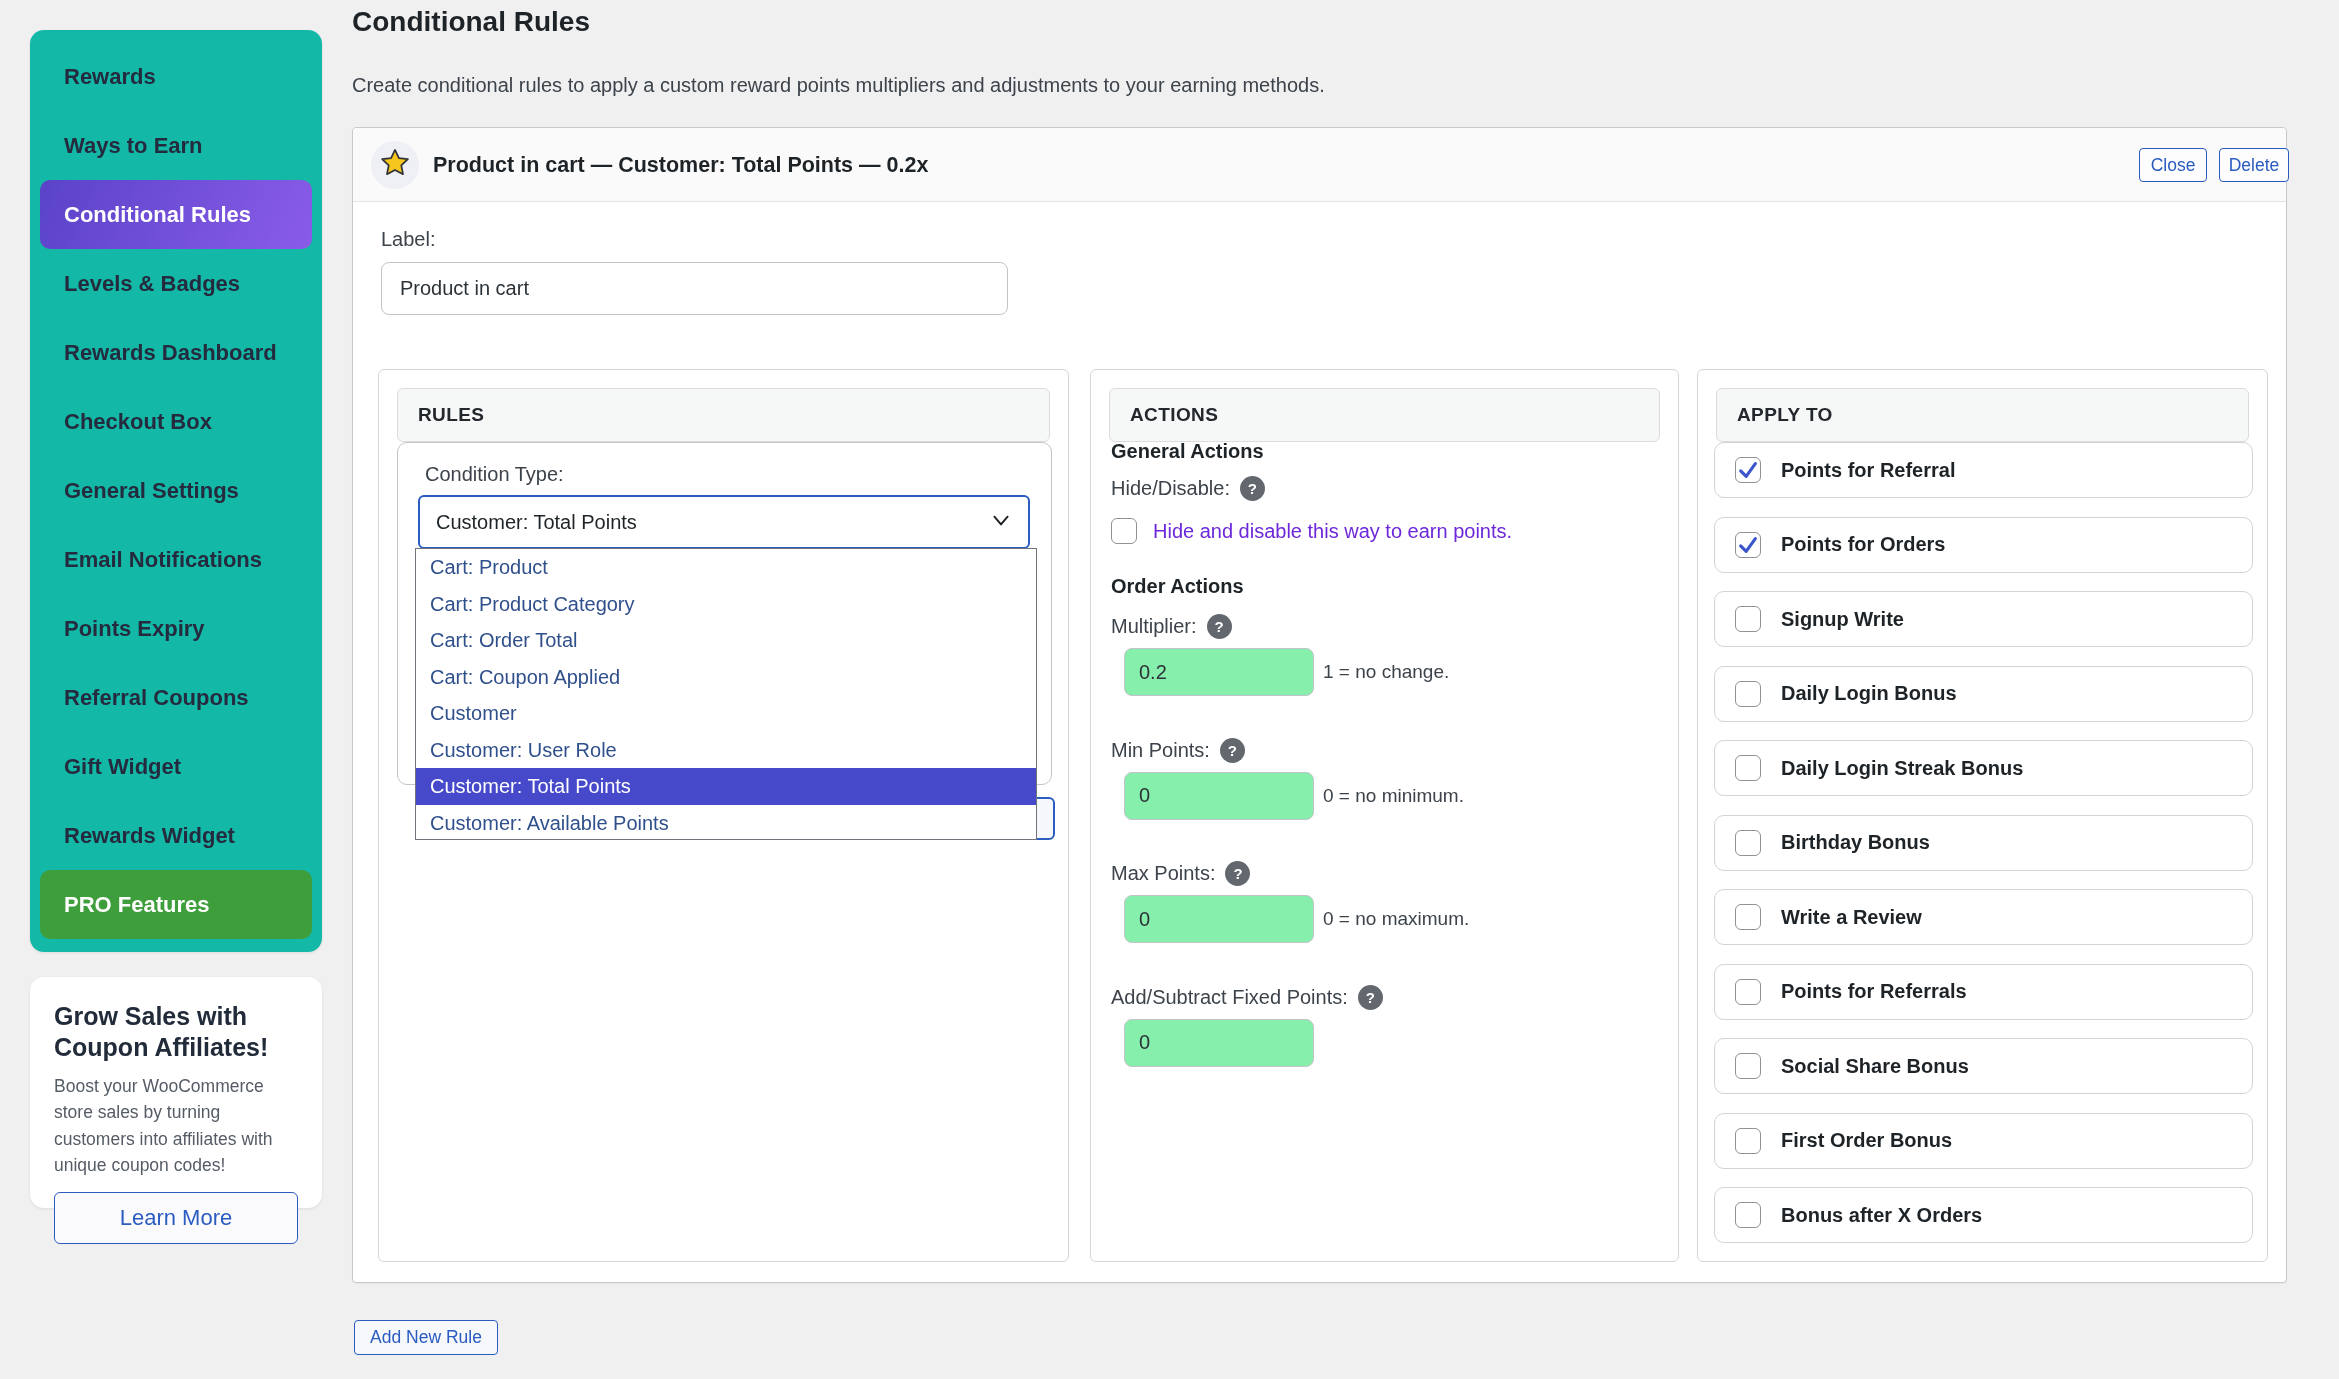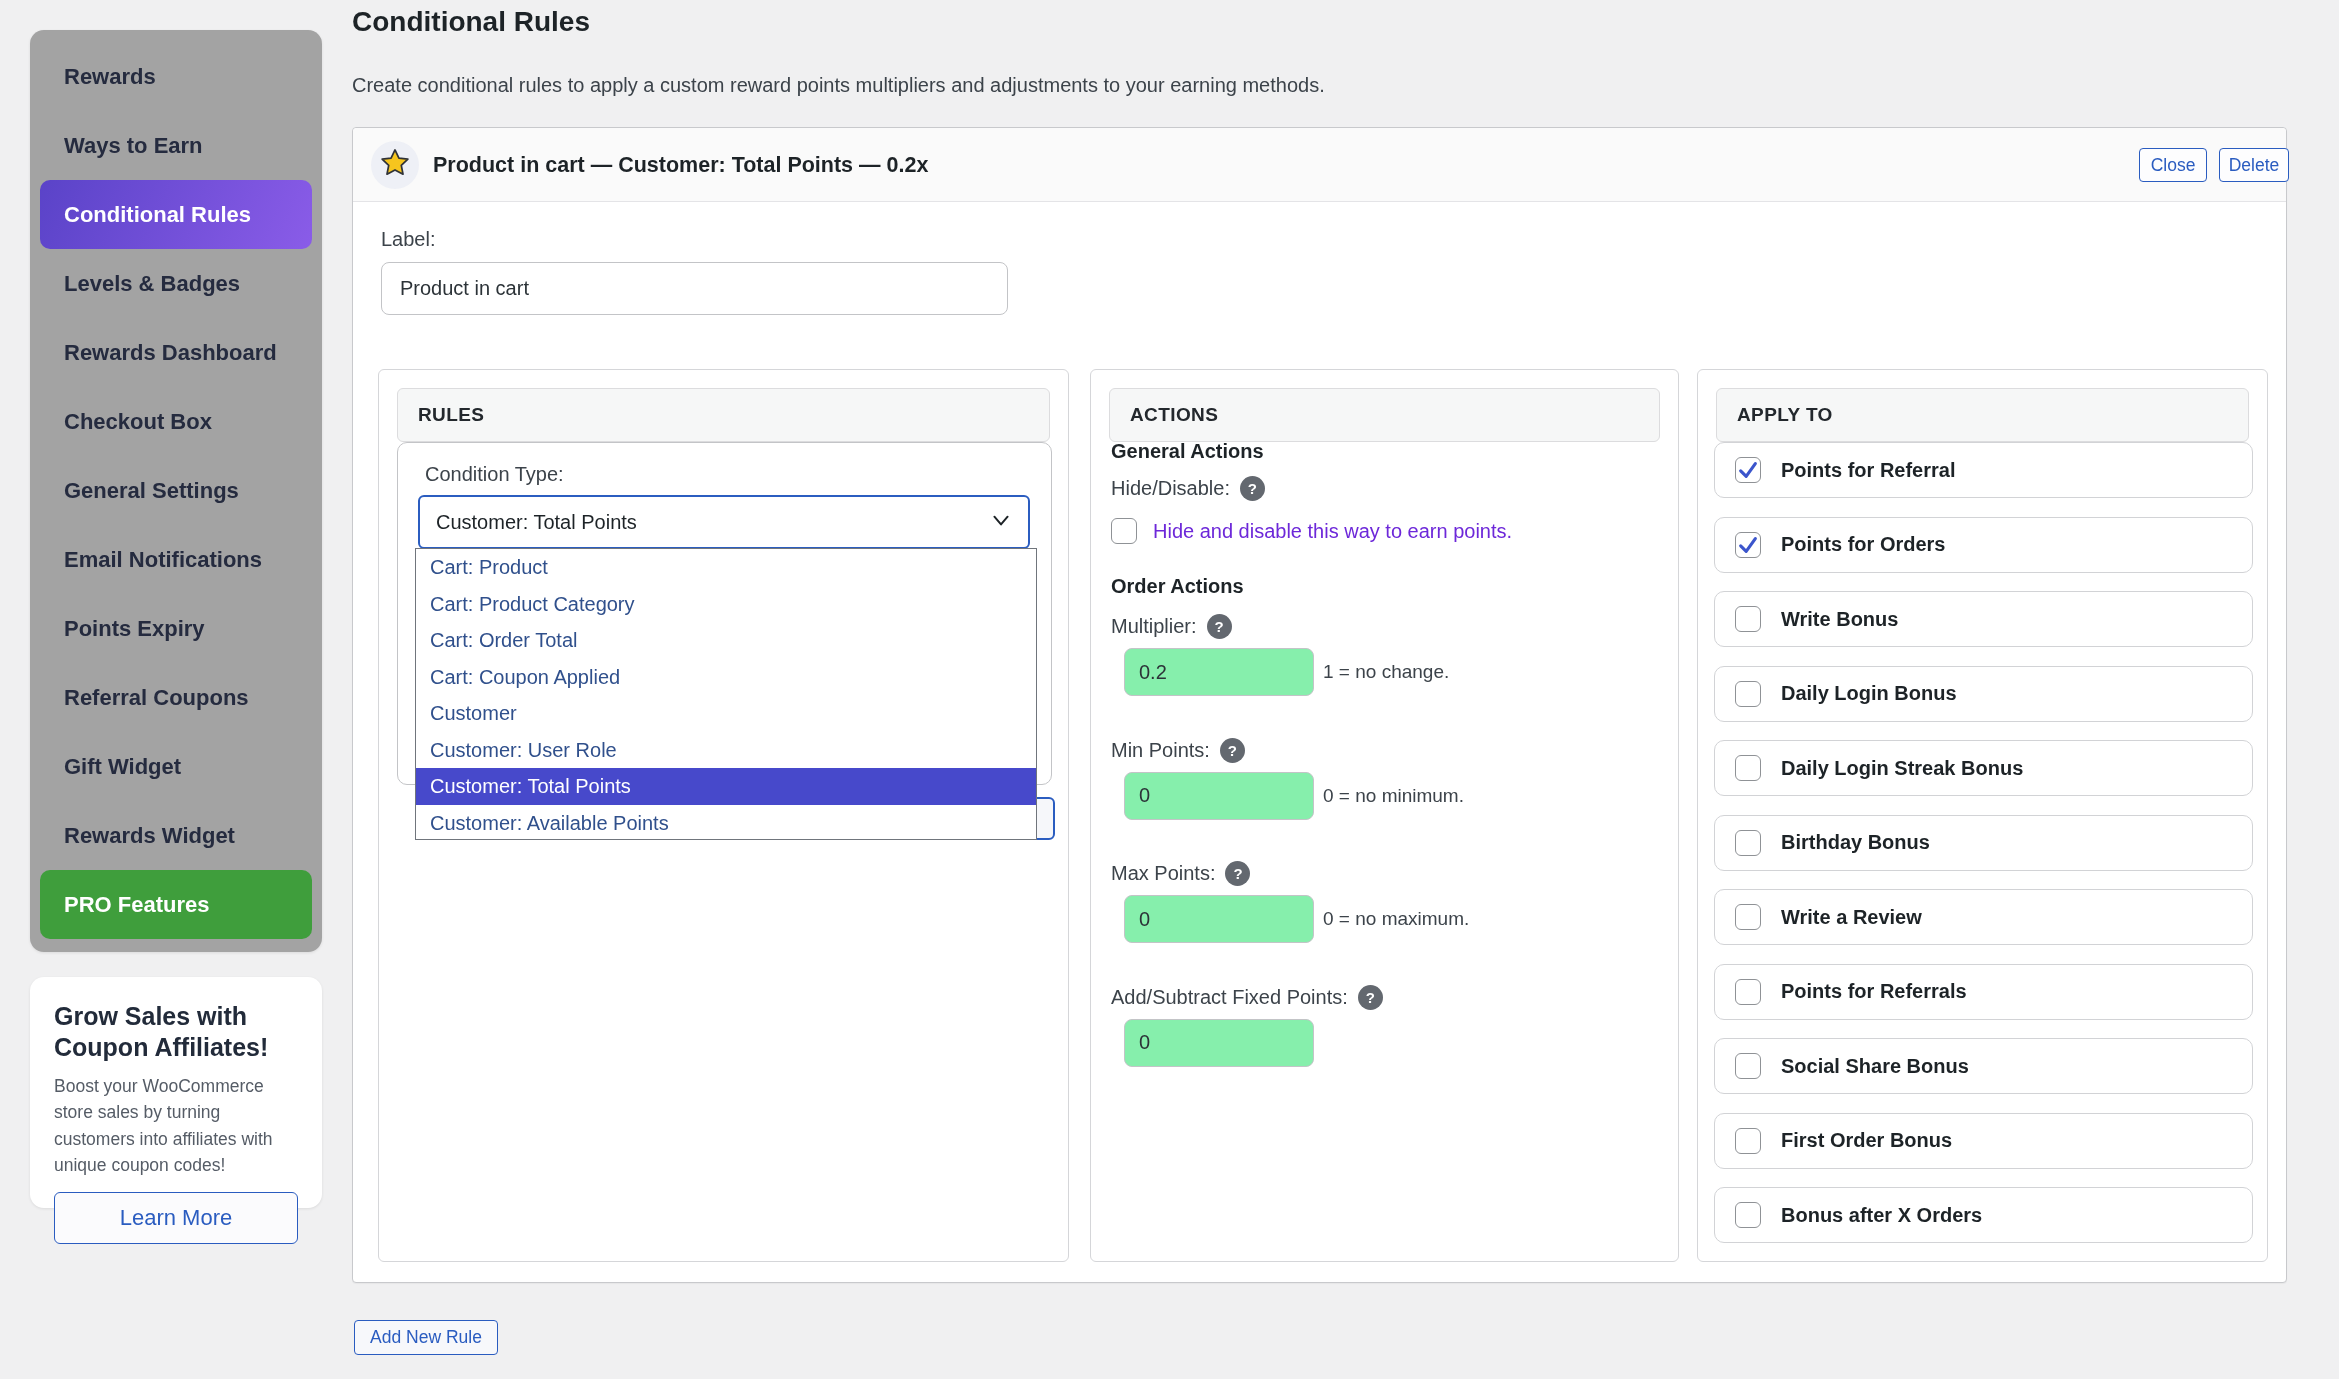--- a/index.html
+++ b/index.html
@@ -4,21 +4,21 @@
 <style>
   * { margin:0; padding:0; box-sizing:border-box; }
   html,body { background:#f0f0f1; }
   .canvas {
     position:relative; width:2339px; height:1379px; overflow:hidden;
     background:#f0f0f1; font-family:"Liberation Sans", sans-serif; color:#1d2327;
   }
   
   .sidebar {
     position:absolute; left:30px; top:30px; width:292px; height:922px;
-    background:#a3a3a3; border-radius:14px; box-shadow:0 1px 3px rgba(0,0,0,.09);
+    background:#14b8a6; border-radius:14px; box-shadow:0 1px 3px rgba(0,0,0,.09);
     padding-top:12px;
   }
   .sb-item {
     height:69px; margin:0 10px; display:flex; align-items:center;
     padding-left:24px; border-radius:10px; font-size:22px; font-weight:600;
     color:#252b3f; cursor:pointer; white-space:nowrap;
   }
   .sb-item.active { background:linear-gradient(115deg,#5a43c8 0%,#8a5ce8 100%); color:#fff; }
   .sb-item.pro { background:#3f9e3c; color:#fff; }
   
@@ -263,21 +263,21 @@
           <div class="apply-item" style="top: 146.5px;">
             <span class="cb checked">
               <svg width="22" height="22" viewBox="0 0 24 24">
                 <polyline points="4,13 10,19 20,5" fill="none" stroke="#3b55cc" stroke-width="3.4" stroke-linecap="round" stroke-linejoin="round"></polyline>
               </svg>
             </span>
             <span class="apply-label">Points for Orders</span>
           </div>
           <div class="apply-item" style="top: 221px;">
             <span class="cb"></span>
-            <span class="apply-label">Write Bonus</span>
+            <span class="apply-label">Signup Write</span>
           </div>
           <div class="apply-item" style="top: 295.5px;">
             <span class="cb"></span>
             <span class="apply-label">Daily Login Bonus</span>
           </div>
           <div class="apply-item" style="top: 370px;">
             <span class="cb"></span>
             <span class="apply-label">Daily Login Streak Bonus</span>
           </div>
           <div class="apply-item" style="top: 444.5px;">

